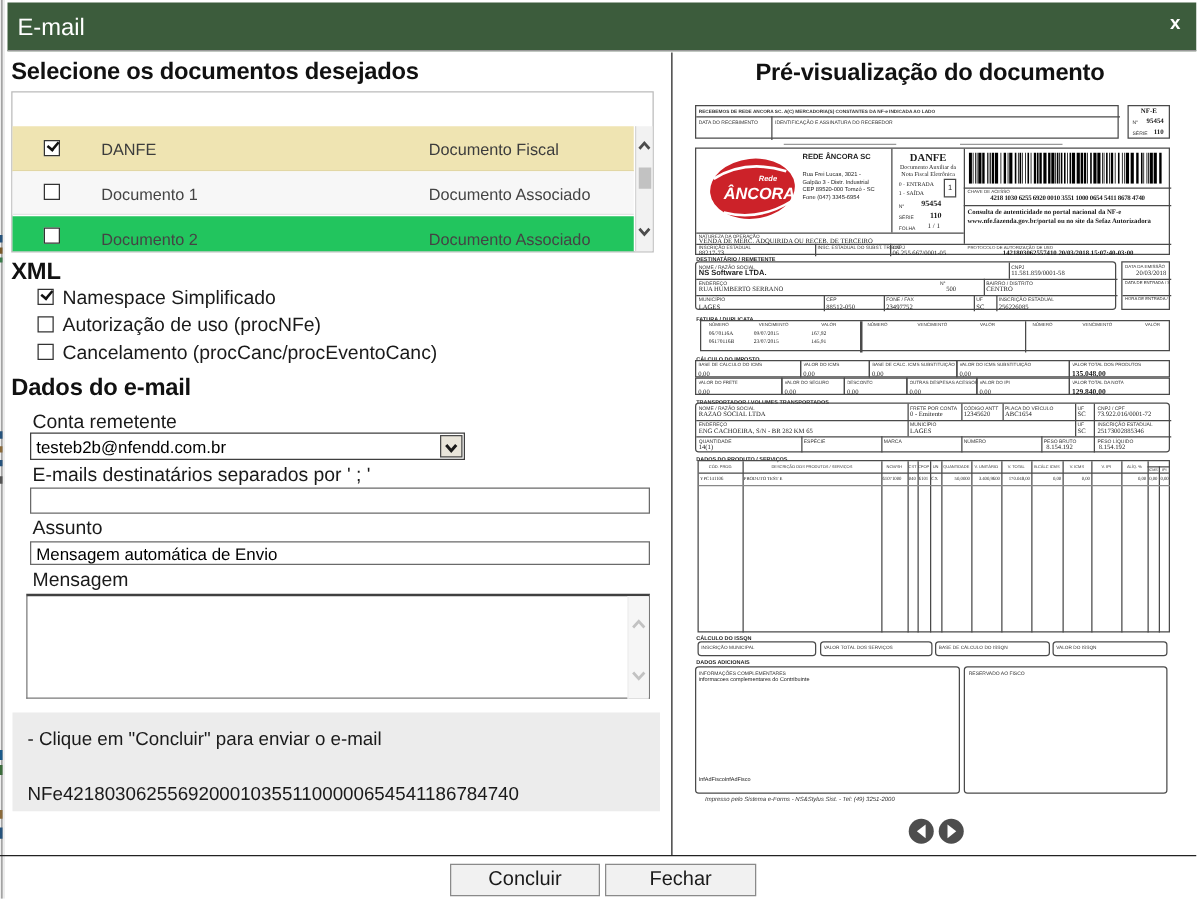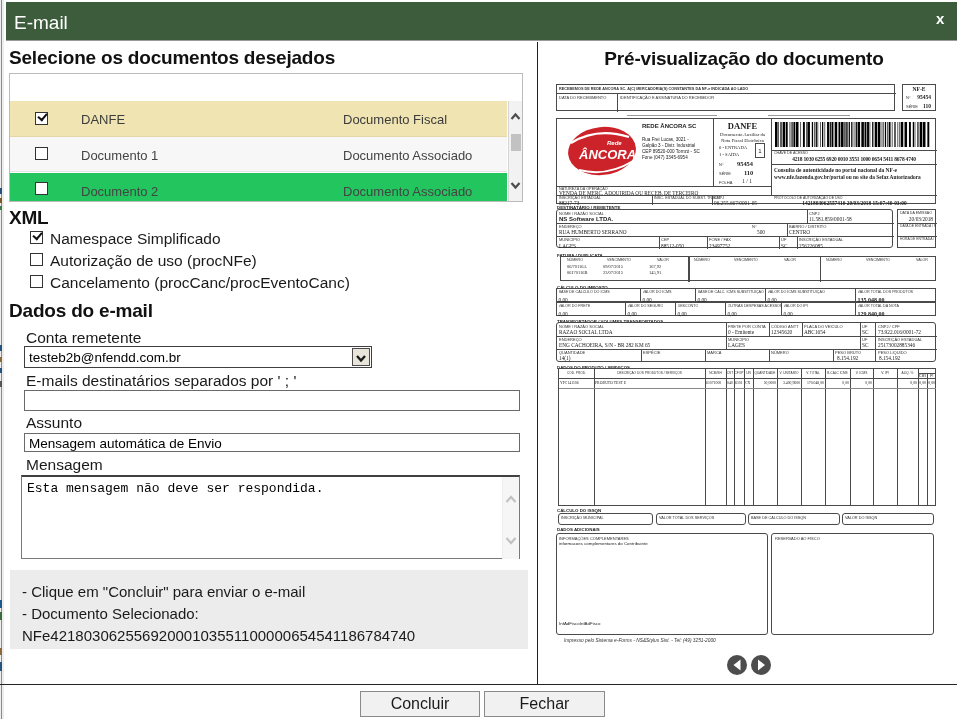--- a/index.html
+++ b/index.html
@@ -122,36 +122,34 @@
     </span>
 </div>
 <label class="fl" style="left:26px; top:372px;">E-mails destinatários separados por ' ; '</label>
 <div class="field" style="left:24px; top:390px; width:496px; height:21px; border-color:#6a6a6a;"></div>
 <label class="fl" style="left:26px; top:414px;">Assunto</label>
 <div class="field" style="left:24px; top:433px; width:496px; height:19px; border-color:#6a6a6a;">
     <span style="position:absolute; left:4px; top:2px;">Mensagem automática de Envio</span>
   </div>
 <label class="fl" style="left:26px; top:456px;">Mensagem</label>
 <div class="field" style="left:21px; top:475px; width:499px; height:84px; border-color:#7a7a7a; border-top:2px solid #404040;">
-  <span style="position:absolute; left:5px; top:4px; font-family:'Liberation Mono',monospace; font-size:13px;">Esta mensagem não deve ser respondida.</span>
   <span style="position:absolute;left:480px;top:0;width:17px;height:82px;background:#f6f6f6;border-left:1px solid #eee;"></span>
     <span class="chev" style="left:483px; top:17px;">
       <svg width="12" height="11">
         <path d="M1.5 8 L6 3 L10.5 8" stroke="#c2c2c2" stroke-width="2.2" fill="none"></path>
       </svg>
     </span>
   <span class="chev" style="left:483px; top:58px;">
       <svg width="12" height="11">
         <path d="M1.5 3 L6 8 L10.5 3" stroke="#c2c2c2" stroke-width="2.2" fill="none"></path>
       </svg>
     </span>
 </div>
 <div class="abs" id="info">
   <div style="top:13px;">- Clique em "Concluir" para enviar o e-mail</div>
-  <div style="top:35px;">- Documento Selecionado:</div>
   <div style="top:57px;">NFe42180306255692000103551100000654541186784740</div>
 </div>
 <div class="abs" id="footline"></div>
 <div class="btn" style="left:360px; width:120px;">Concluir</div>
 <div class="btn" style="left:484px; width:121px;">Fechar</div>
 <div class="abs" id="vdiv"></div>
 <h2 class="abs" style="left:554px; top:48px; width:380px; text-align:center;">Pré-visualização do documento</h2>
 <div class="abs" id="doc">
     <div class="d bx" style="left:0px;top:0px;width:339px;height:27px;">
       <div class="d lb b" style="left:2px;top:2px;font-size:3.8px;">RECEBEMOS DE REDE ANCORA SC. A(C) MERCADORIA(S) CONSTANTES DA NF-e INDICADA AO LADO</div>

